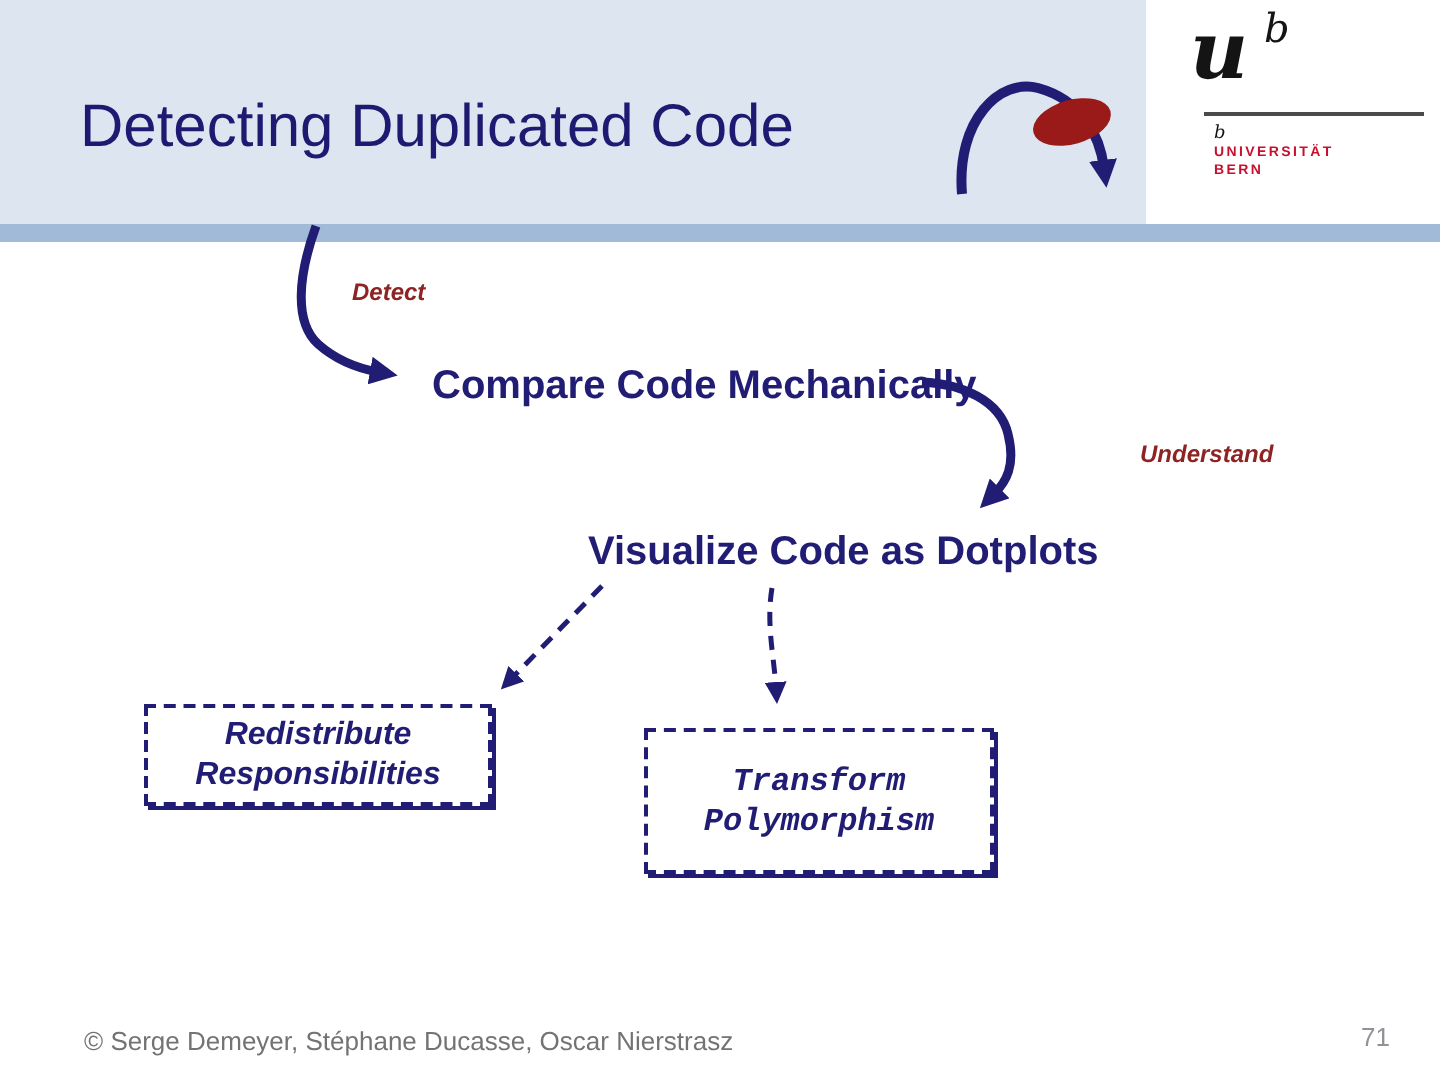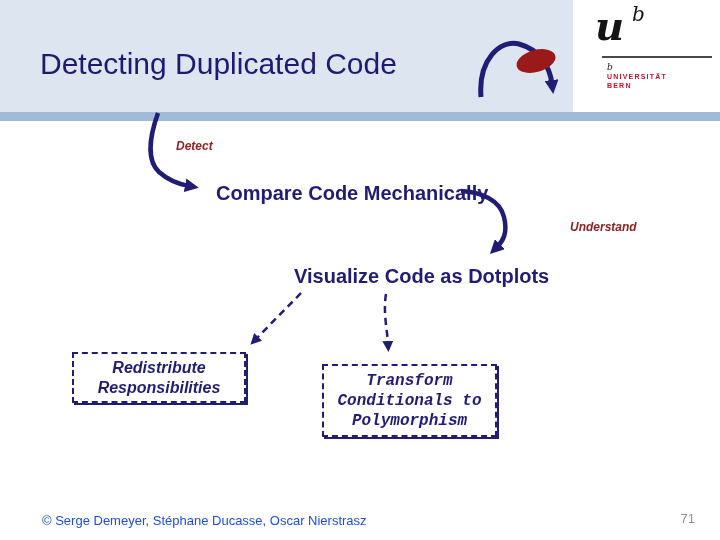--- a/index.html
+++ b/index.html
@@ -89,21 +89,21 @@
     text-align:center;
     font-size:16px; font-weight:bold; font-style:italic; color:#211c74;
     line-height:20px;
   }
   #box-redistribute { left:72px;  top:352px; width:174px; height:51px;justify-content:center; }
   #box-transform    { left:322px; top:364px; width:175px; height:73px;font-family:Liberation Mono, monospace; }
 
   
   .copyright {
     position:absolute; left:42px; top:513px;
-    font-size:13px; color:#1d4ed8;
+    font-size:13px; color:#737373;
   }
   .page-number {
     position:absolute; right:25px; top:511px;
     font-size:13px; color:#8f9296;
   }
 </style>
 </head>
 <body>
 
 <div class="slide">
@@ -151,20 +151,19 @@
   <div class="flow-label" id="step-compare">Compare Code Mechanically</div>
   <div class="stage-label" id="stage-understand">Understand</div>
   <div class="flow-label" id="step-visualize">Visualize Code as Dotplots</div>
 
   <div class="pattern-box" id="box-redistribute">
     <div>Redistribute</div>
     <div>Responsibilities</div>
   </div>
   <div class="pattern-box" id="box-transform">
     <div>Transform</div>
-    <div>Conditionals to</div>
     <div>Polymorphism</div>
   </div>
 
   <div class="copyright">© Serge Demeyer, Stéphane Ducasse, Oscar Nierstrasz</div>
   <div class="page-number">71</div>
 
 </div>
 
 </body></html>

